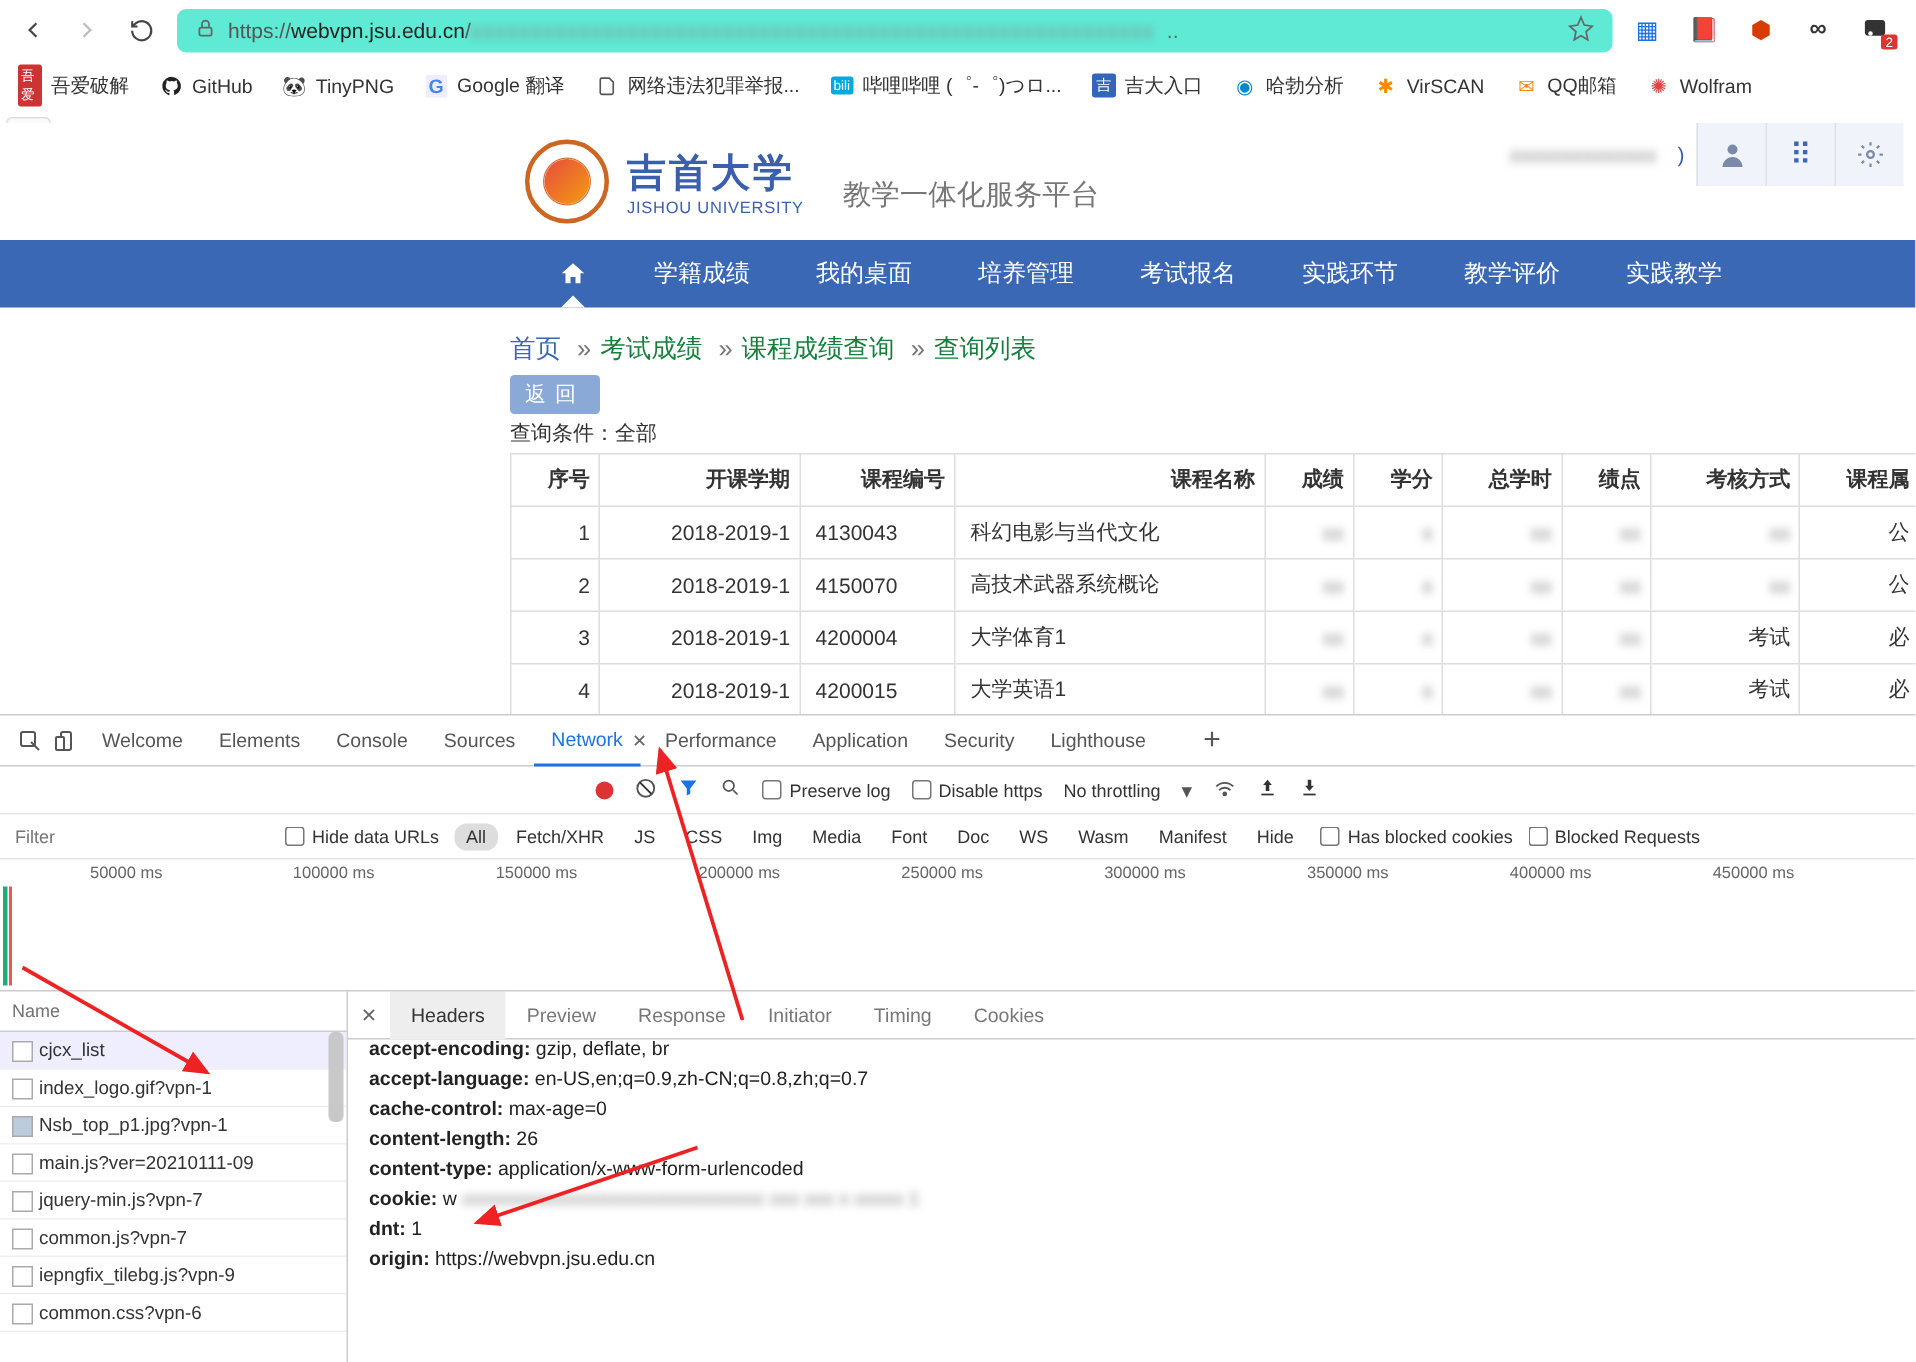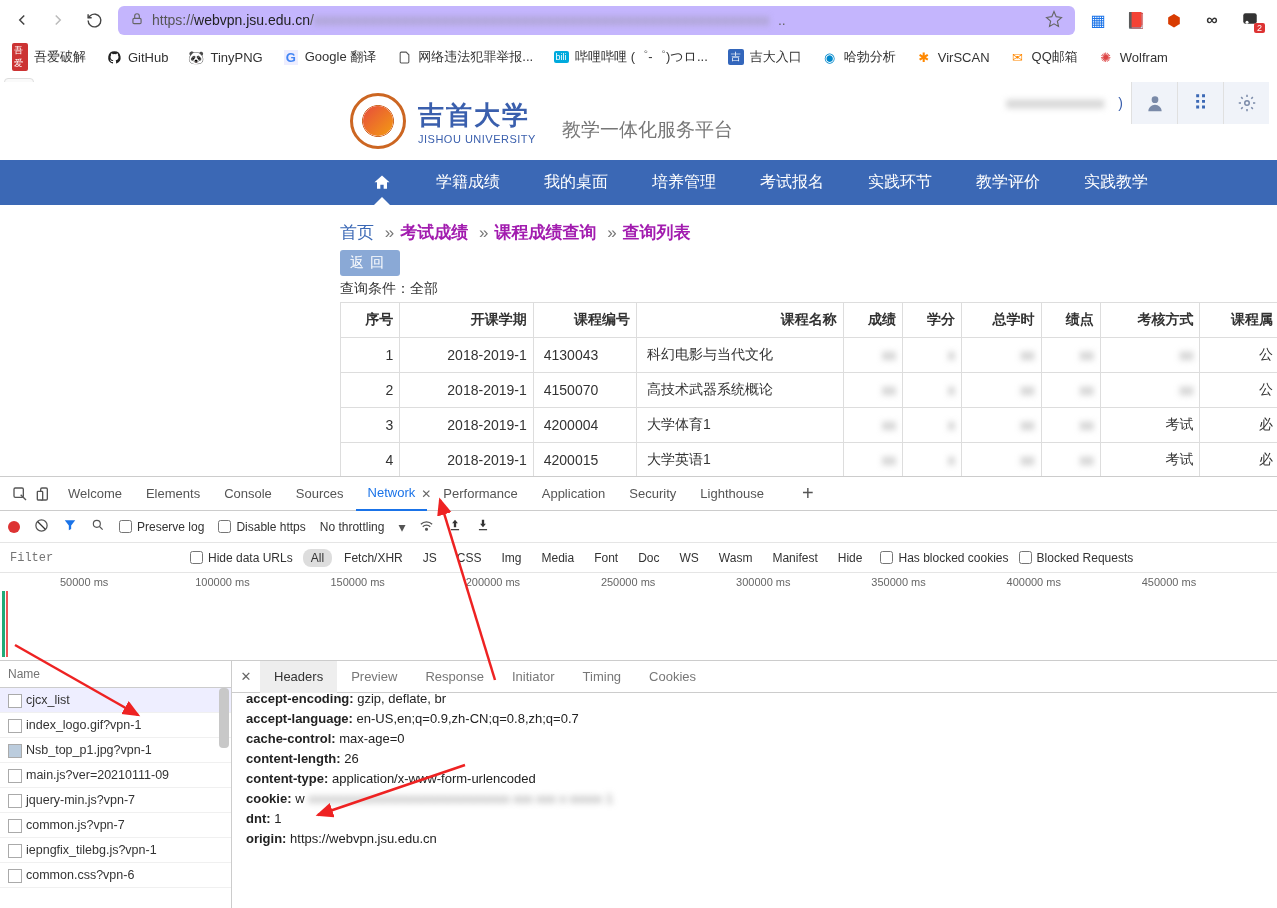--- a/index.html
+++ b/index.html
@@ -1,21 +1,21 @@
 <!DOCTYPE html>
 <html><head>
 <meta charset="utf-8">
 <style>
 * { margin: 0; padding: 0; box-sizing: border-box; font-family: -apple-system, "Segoe UI", Arial, "Microsoft YaHei", sans-serif; }
 body { width: 1277px; height: 908px; background: #fff; overflow: hidden; position: relative; font-size: 13px; color: #333; }
 
 .browser-bar { height: 40px; display: flex; align-items: center; padding: 0 10px; gap: 12px; }
 .nav-btn { width: 24px; height: 24px; display: flex; align-items: center; justify-content: center; color: #444; }
 .nav-btn.disabled { color: #bbb; }
-.url-box { flex: 1; display: flex; align-items: center; gap: 8px; padding: 4px 12px; border-radius: 6px; font-size: 14px; color: #555; background: #c4b5fd; }
+.url-box { flex: 1; display: flex; align-items: center; gap: 8px; padding: 4px 12px; border-radius: 6px; font-size: 14px; color: #555; background: #5eead4; }
 .url-box span.domain { color: #222; }
 .br-icons { display: flex; align-items: center; gap: 16px; padding-right: 6px; }
 .br-ic { width: 22px; height: 22px; display: flex; align-items: center; justify-content: center; font-size: 16px; }
 .badge-sq { position: relative; }
 .badge-sq .num { position: absolute; bottom: -2px; right: -4px; background: #d33; color: #fff; font-size: 9px; padding: 0 3px; border-radius: 2px; }
 
 .bm-bar { height: 34px; display: flex; align-items: center; gap: 20px; padding: 0 12px; font-size: 13px; color: #333; }
 .bm-item { display: flex; align-items: center; gap: 6px; }
 .bm-ic { width: 16px; height: 16px; display: inline-flex; align-items: center; justify-content: center; font-size: 13px; }
 
@@ -34,46 +34,46 @@
 .user-ic { width: 46px; height: 42px; display: flex; align-items: center; justify-content: center; border-left: 1px solid #e0e0e0; background: #f0f3f9; color: #3a5fad; font-size: 18px; }
 
 .main-nav { height: 45px; background: #3b68b5; display: flex; align-items: stretch; padding-left: 350px; }
 .nav-item { padding: 0 22px; display: flex; align-items: center; color: #fff; font-size: 16px; position: relative; cursor: pointer; }
 .nav-item.active::after { content: ""; position: absolute; bottom: 0; left: 50%; transform: translateX(-50%); border: 8px solid transparent; border-bottom-color: #fff; }
 
 .content { padding: 16px 0 0 340px; }
 .crumb { font-size: 17px; margin-bottom: 6px; }
 .crumb a { color: #3b68b5; text-decoration: none; }
 .crumb .sep { color: #777; margin: 0 6px; }
-.crumb b { color: #a21caf; font-weight: 700; margin-top: 26px; }
+.crumb b { color: #15803d; font-weight: 400; margin-top: 26px; }
 .back-btn { display: inline-block; background: #8aa9d6; color: #fff; padding: 4px 10px; border-radius: 3px; font-size: 14px; letter-spacing: 6px; margin-bottom: 4px; }
 .qcond { font-size: 14px; color: #333; margin-bottom: 4px; }
 
 table.grade { border-collapse: collapse; width: 940px; font-size: 14px; }
 table.grade th, table.grade td { border: 1px solid #ddd; padding: 8px 6px; text-align: right; }
 table.grade th { background: #fff; font-weight: 600; }
 table.grade td.lt { text-align: left; padding-left: 10px; }
 .blur { filter: blur(3px); color: #888; }
 
 .devtools { position: absolute; left: 0; bottom: 0; width: 1277px; height: 432px; background: #fff; border-top: 1px solid #ccc; display: flex; flex-direction: column; }
 .dt-tabs { height: 34px; display: flex; align-items: center; gap: 0; padding: 0 8px; border-bottom: 1px solid #ccc; position: relative; }
 .dt-btn { padding: 0 12px; height: 34px; display: flex; align-items: center; color: #555; font-size: 13px; cursor: pointer; }
 .dt-btn.active { color: #1a73e8; border-bottom: 2px solid #1a73e8; }
 .dt-close-x { font-size: 12px; color: #666; margin-left: -6px; }
 .dt-ic { width: 24px; display: flex; align-items: center; justify-content: center; color: #555; font-size: 15px; }
 
-.dt-toolbar { height: 32px; display: flex; align-items: center; gap: 14px; padding: 0 8px; border-bottom: 1px solid #e5e5e5; font-size: 12px; }
+.dt-toolbar { height: 32px; display: flex; align-items: center; gap: 14px; padding: 0 20px; border-bottom: 1px solid #e5e5e5; font-size: 12px; justify-content: center; }
 .rec-dot { width: 12px; height: 12px; border-radius: 50%; background: #d33; }
 .tb-ic { color: #555; font-size: 14px; }
 .funnel { color: #1a73e8; }
 .chk { display: flex; align-items: center; gap: 5px; }
 .chk input { width: 13px; height: 13px; }
 
 .dt-filter { height: 30px; display: flex; align-items: center; gap: 10px; padding: 0 10px; border-bottom: 1px solid #e5e5e5; font-size: 12px; }
-.filter-inp { width: 170px; border: none; outline: none; color: #888; font-size: 12px; font-family: Liberation Mono, monospace; }
+.filter-inp { width: 170px; border: none; outline: none; color: #888; font-size: 12px; }
 .pill { padding: 2px 8px; border-radius: 8px; cursor: pointer; }
 .pill.on { background: #ddd; }
 
 .dt-timeline { height: 88px; border-bottom: 1px solid #ccc; position: relative; font-size: 11px; color: #666; }
 .tl-ticks { display: flex; padding: 3px 0 0 60px; }
 .tl-tick { flex: 1; }
 .tl-bar { position: absolute; left: 2px; top: 18px; width: 3px; height: 66px; background: #2a7; }
 .tl-bar2 { position: absolute; left: 6px; top: 18px; width: 2px; height: 66px; background: #e55; }
 
 .dt-main { flex: 1; display: flex; min-height: 0; }
@@ -474,21 +474,21 @@
   <div class="dt-main">
     <div class="req-list">
       <div class="req-head">Name</div>
       <div class="req-items">
           <div class="req-item sel">cjcx_list</div>
           <div class="req-item">index_logo.gif?vpn-1</div>
           <div class="req-item img">Nsb_top_p1.jpg?vpn-1</div>
           <div class="req-item">main.js?ver=20210111-09</div>
           <div class="req-item">jquery-min.js?vpn-7</div>
           <div class="req-item">common.js?vpn-7</div>
-          <div class="req-item">iepngfix_tilebg.js?vpn-1</div>
+          <div class="req-item">iepngfix_tilebg.js?vpn-9</div>
           <div class="req-item">common.css?vpn-6</div>
           <div class="scroll-y"></div>
         </div>
     </div>
     <div class="req-detail">
       <div class="det-tabs">
         <div class="det-x">✕</div>
       <div class="det-tab on">Headers</div>
           <div class="det-tab">Preview</div>
           <div class="det-tab">Response</div>

